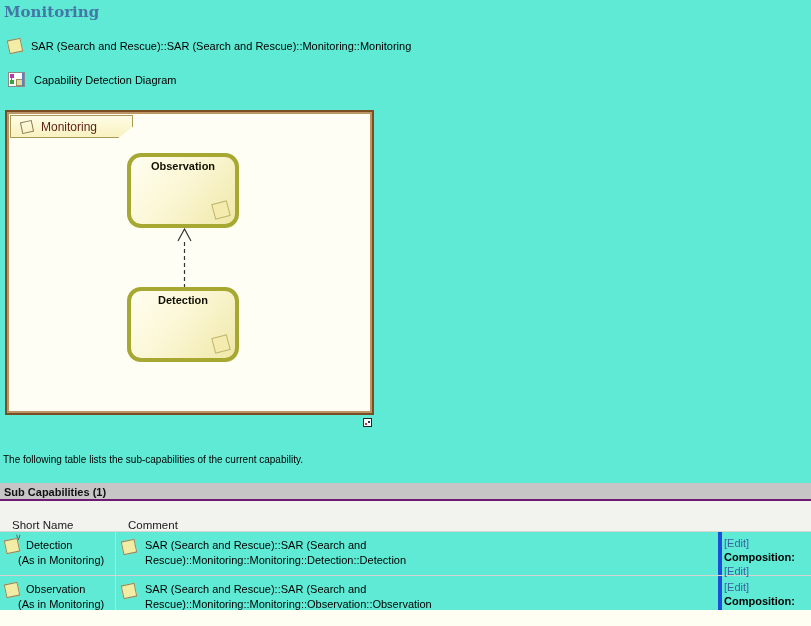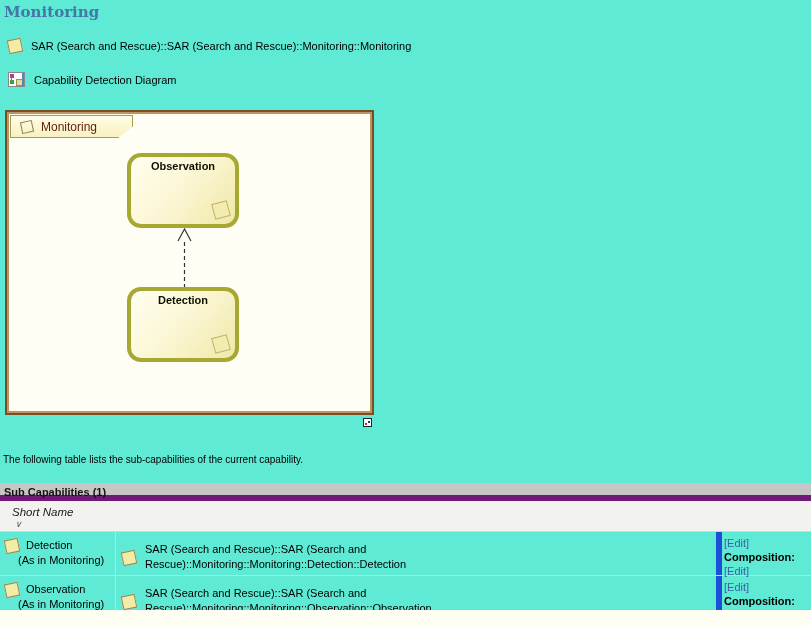--- a/index.html
+++ b/index.html
@@ -90,52 +90,52 @@
     position:absolute;left:3px;top:454px;
     font-size:10px;color:#000;
   }
   
   .sub-table{position:absolute;left:0;top:483px;width:811px;font-size:11px;}
   .tbl-title{
     height:18px;line-height:18px;
     background:#C6C6C6;
     font-weight:bold;color:#111;
     padding-left:4px;
-    border-bottom:6px solid #701a75;
+    border-bottom:2px solid #701a75;
     box-sizing:border-box;
   }
   .tbl-header{
     display:flex;height:31px;box-sizing:border-box;
     background:#F2F2EE;color:#1A1A1A;
     border-bottom:1px solid #D5D5CD;
     font-size:11.5px;
   }
-  .th{padding-top:5px;box-sizing:border-box;font-style:italic;}
+  .th{padding-top:18px;box-sizing:border-box;}
   .th-short{width:116px;padding-left:12px;}
   .th-name{flex:1;padding-left:6px;}
   .th-comment{width:89px;padding-left:12px;}
   .sort-glyph{font-size:9px;color:#555;}
   .th-short .sort-glyph{display:block;margin-left:3px;margin-top:1px;}
   .th-name .sort-glyph{margin-left:6px;}
   .tbl-row{
     display:flex;height:44px;box-sizing:border-box;
     border-bottom:1px solid #D5D5CD;
   }
   .cell-short{
     width:116px;box-sizing:border-box;
     border-right:1px solid #D5D5CD;
     padding-top:6px;line-height:15px;
   }
   .cell-short .line1{padding-left:5px;display:flex;align-items:center;gap:7px;}
   .cell-short .line2{padding-left:18px;}
   .cell-name{
     flex:1;box-sizing:border-box;
-    border-right:6px solid #1d4ed8;
+    border-right:4px solid #1d4ed8;
     padding-top:6px;line-height:15px;
-    display:flex;align-items:center;
+    display:flex;align-items:flex-start;
   }
   .cell-name .note{margin-left:6px;margin-top:2px;}
   .cell-name .name-text{margin-left:9px;max-width:430px;}
   .cell-comment{
     width:89px;box-sizing:border-box;
     padding:4px 0 0 2px;line-height:14px;
   }
   .edit-link{color:#3A62A5;text-decoration:none;display:block;cursor:pointer;}
   .comp-label{font-weight:bold;color:#000;}
 </style>
@@ -192,20 +192,23 @@
   <div class="intro">The following table lists the sub-capabilities of the current capability.</div>
 
   <div class="sub-table">
     <div class="tbl-title">Sub Capabilities (1)</div>
 
     <div class="tbl-header">
       <div class="th th-short">
         <span>Short Name</span>
         <span class="sort-glyph">∨</span>
       </div>
+      <div class="th th-comment">
+        <span>Comment</span>
+      </div>
     </div>
 
     <div class="tbl-row">
       <div class="cell-short">
         <div class="line1">
           <span class="note"></span>
           <span>Detection</span>
         </div>
         <div class="line2">(As in Monitoring)</div>
       </div>

